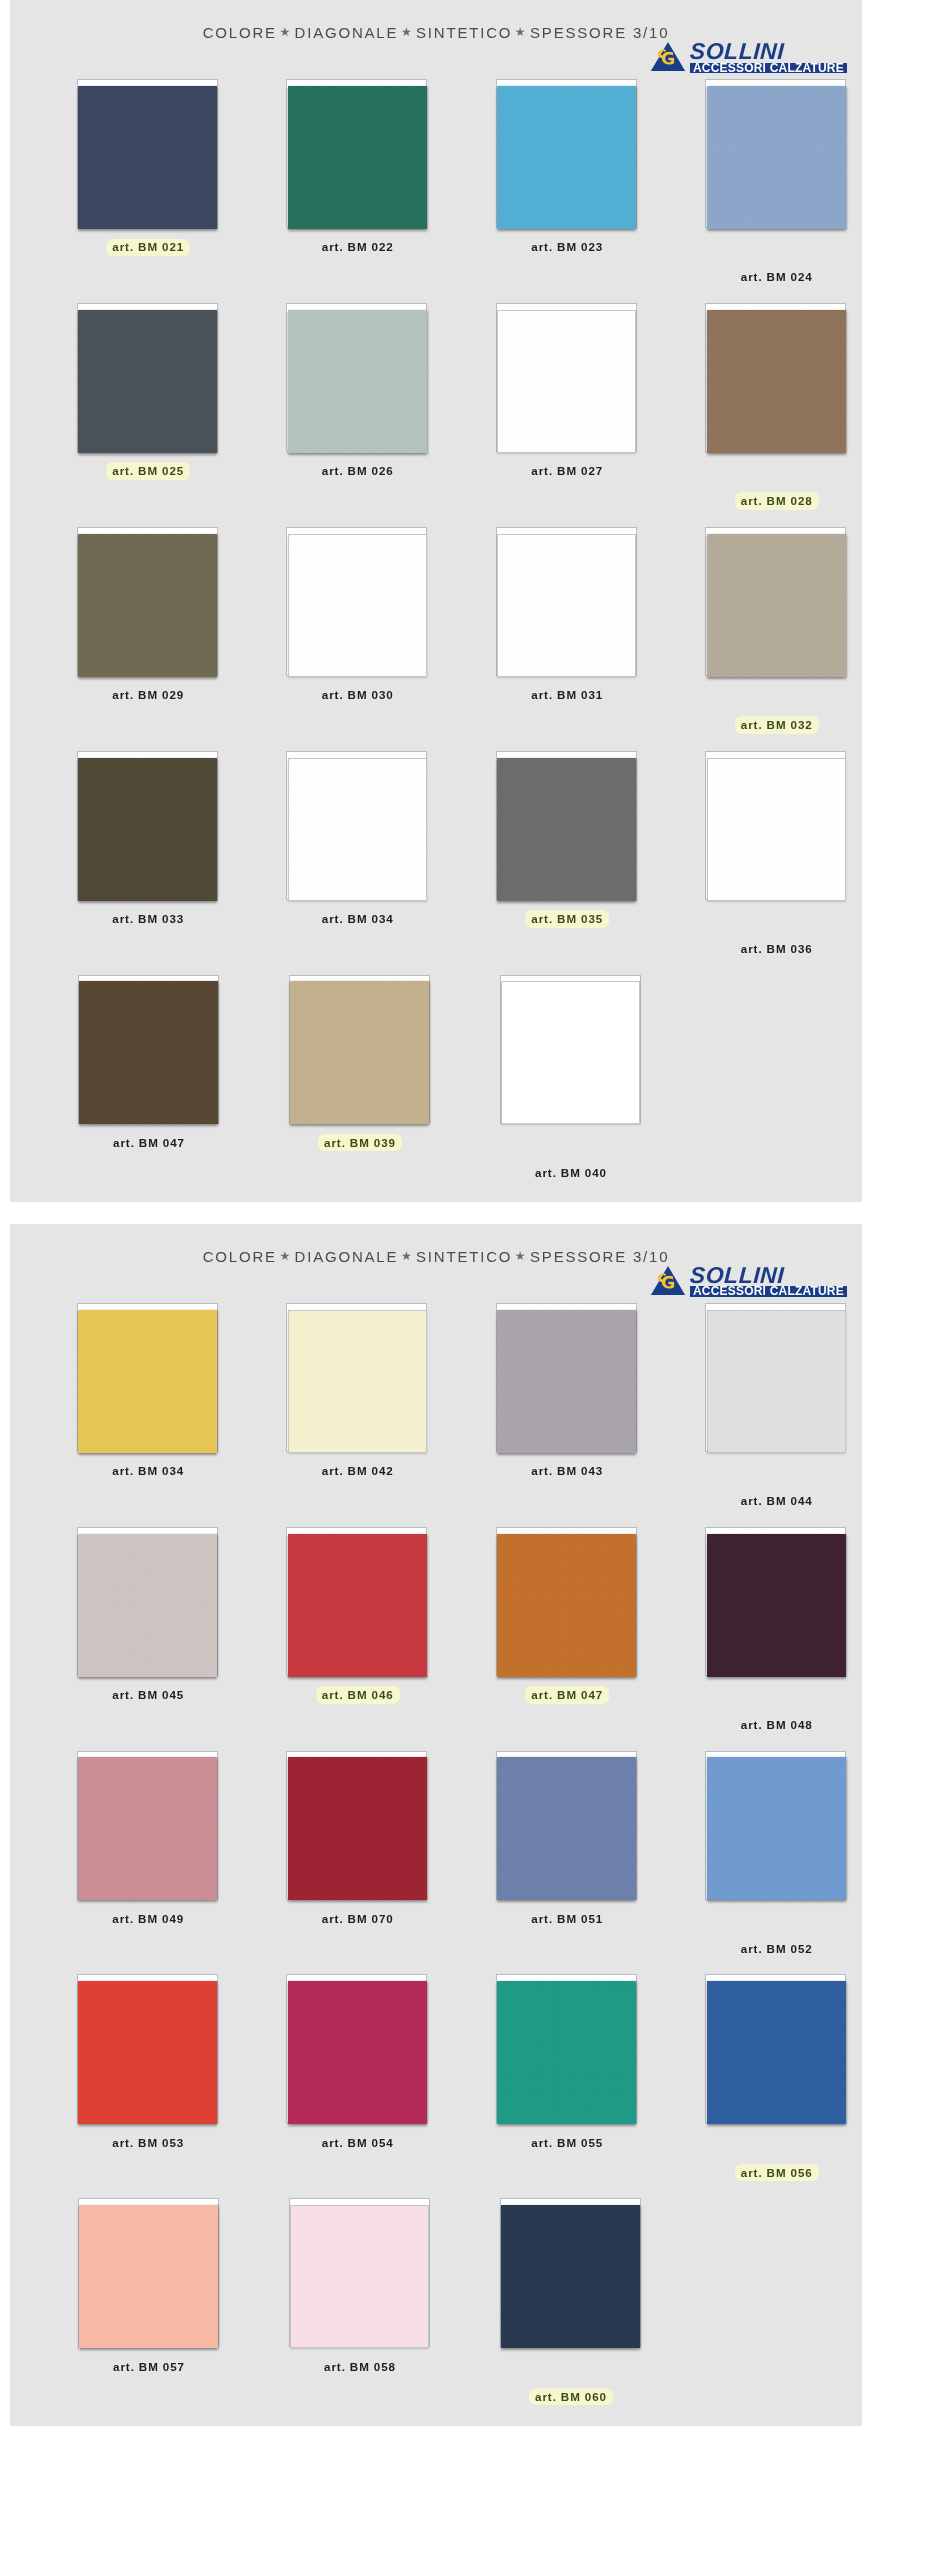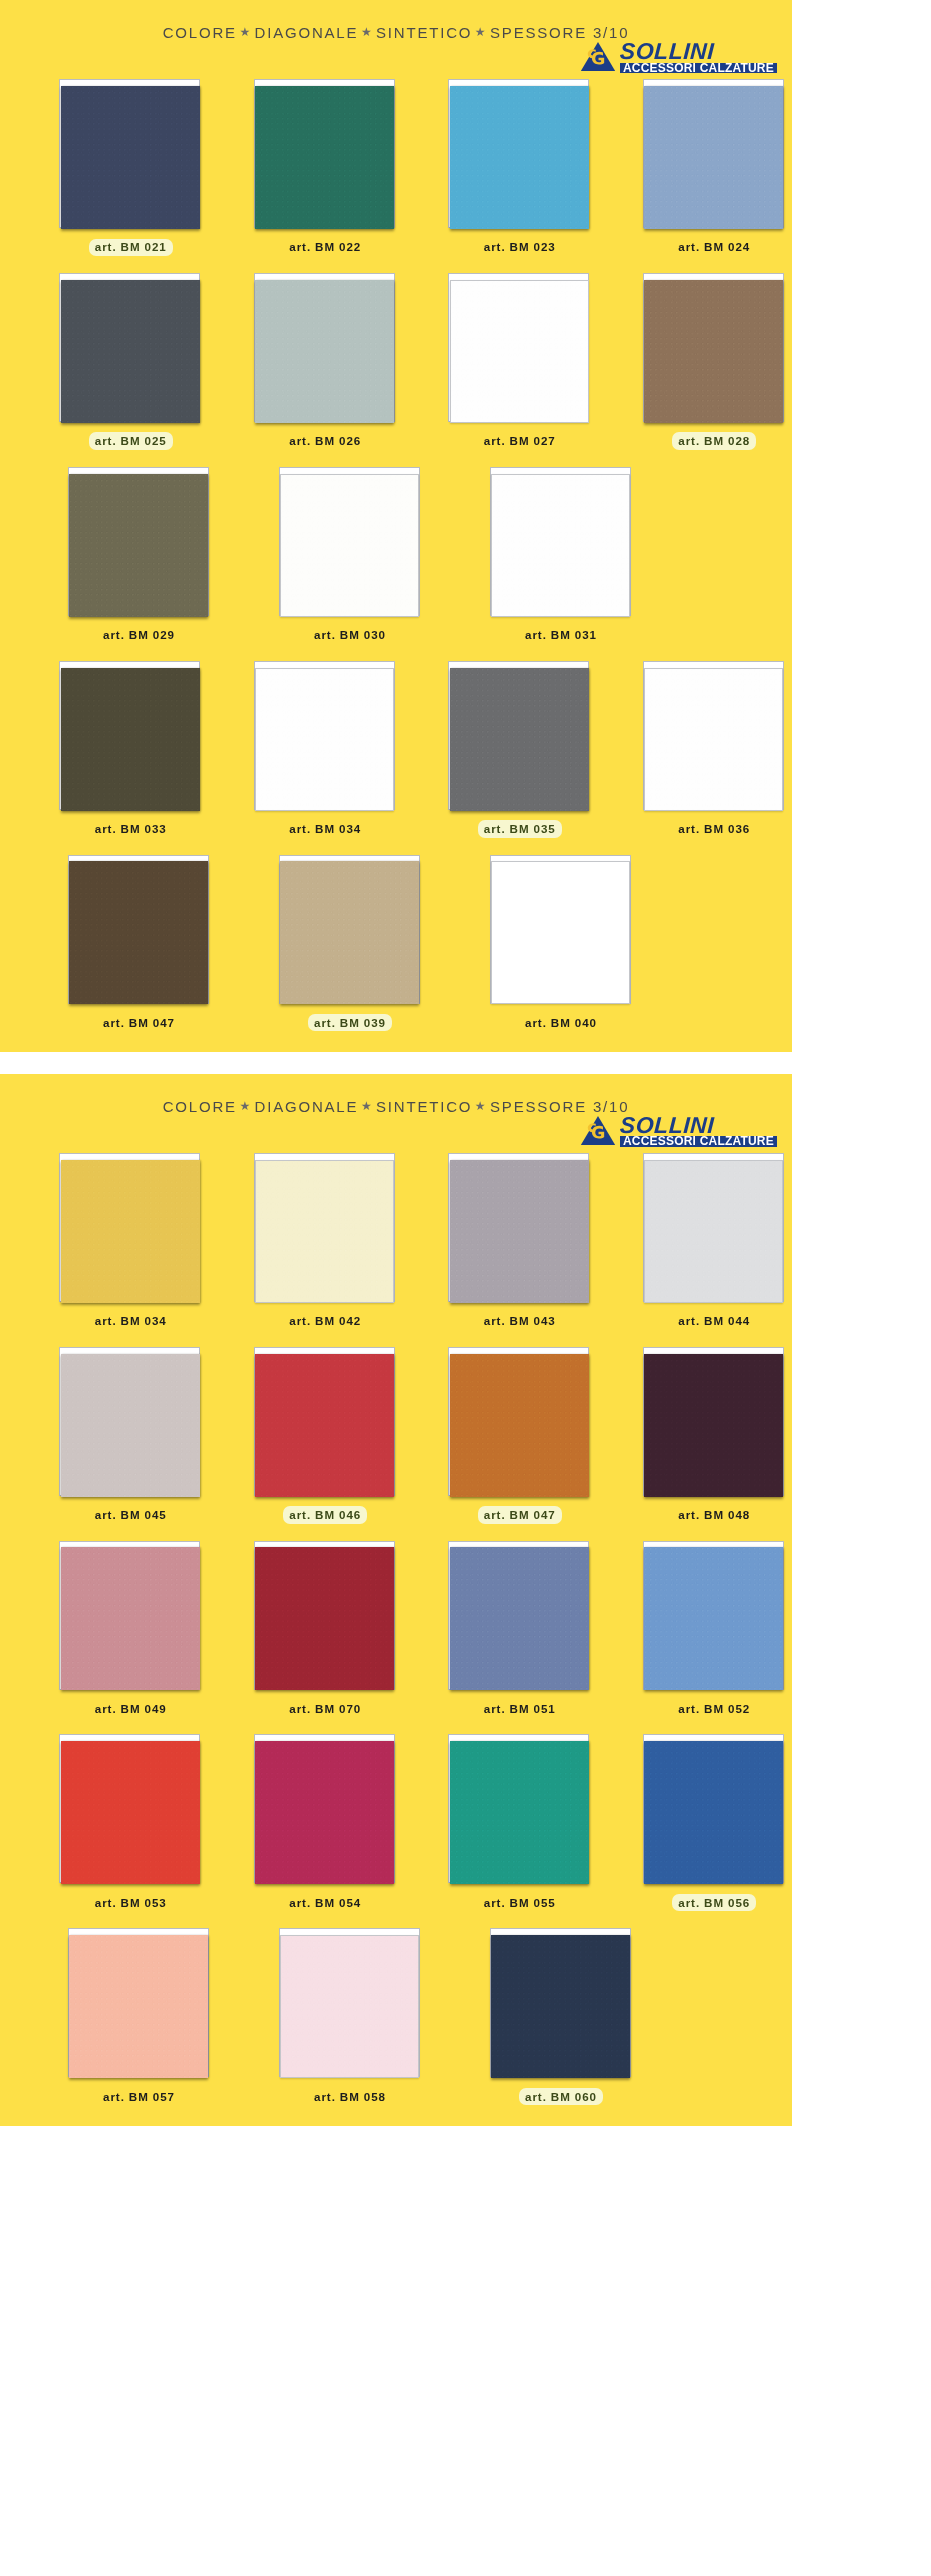--- a/index.html
+++ b/index.html
@@ -8,24 +8,25 @@
     padding: 0;
     background: #ffffff;
   }
   body {
     width: 932px;
     font-family: "Liberation Sans", sans-serif;
     -webkit-font-smoothing: antialiased;
   }
 
   .page {
-    width: 792px;
+    width: 852px;
     position: relative;
-    background: #fde047;
+    background: #e5e5e5;
     overflow: hidden;
+    margin-left: 10px;
   }
 
   
   .sheet-header {
     position: relative;
     height: 79px;
   }
   .header-title {
     position: absolute;
     left: 0;
@@ -101,21 +102,21 @@
     padding-left: 53px;
     margin-bottom: 17px;
   }
   .cell {
     width: 172px;
     margin-right: 39px;
     display: flex;
     flex-direction: column;
     align-items: center;
   }
-  .cell:last-child { margin-right: 0; }
+  .cell:last-child { margin-right: 0; gap: 30px; }
 
   .swatch-wrap {
     position: relative;
     width: 143px;
     height: 151px;
   }
   
   .swatch-card {
     position: absolute;
     left: 0;
@@ -269,20 +270,27 @@
               <div class="swatch pale" title="art. BM 030" style="background-color: rgb(253, 253, 251);"></div>
             </div>
             <div class="swatch-label">art. BM 030</div>
           </div>
           <div class="cell">
             <div class="swatch-wrap">
               <div class="swatch-card"></div>
               <div class="swatch pale" title="art. BM 031" style="background-color: rgb(254, 254, 254);"></div>
             </div>
             <div class="swatch-label">art. BM 031</div>
+          </div>
+          <div class="cell">
+            <div class="swatch-wrap">
+              <div class="swatch-card"></div>
+              <div class="swatch" title="art. BM 032" style="background-color: rgb(180, 170, 153);"></div>
+            </div>
+            <div class="swatch-label marked">art. BM 032</div>
           </div>
         </div>
         <div class="row">
           <div class="cell">
             <div class="swatch-wrap">
               <div class="swatch-card"></div>
               <div class="swatch" title="art. BM 033" style="background-color: rgb(78, 74, 55);"></div>
             </div>
             <div class="swatch-label">art. BM 033</div>
           </div>

